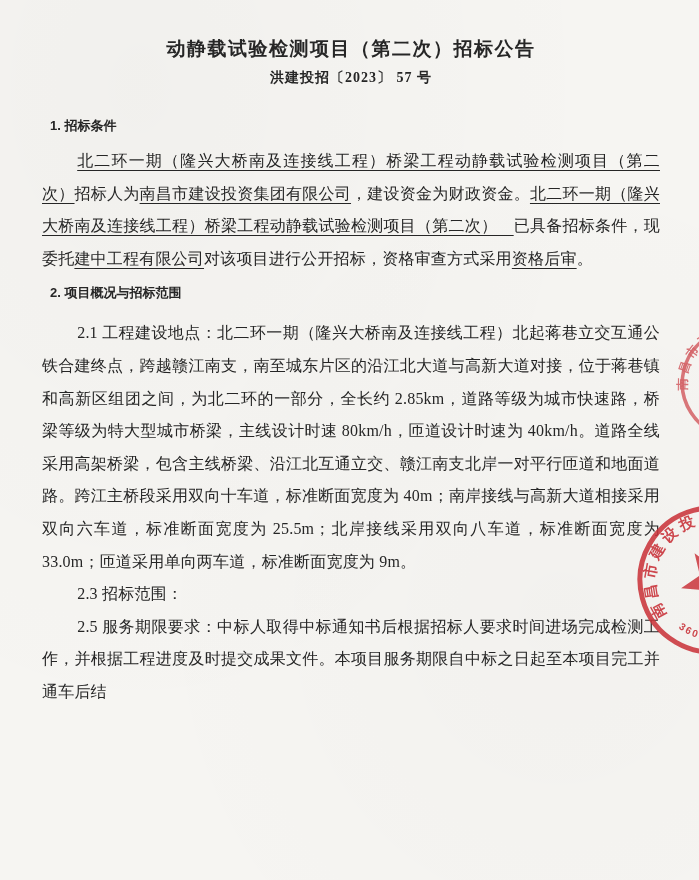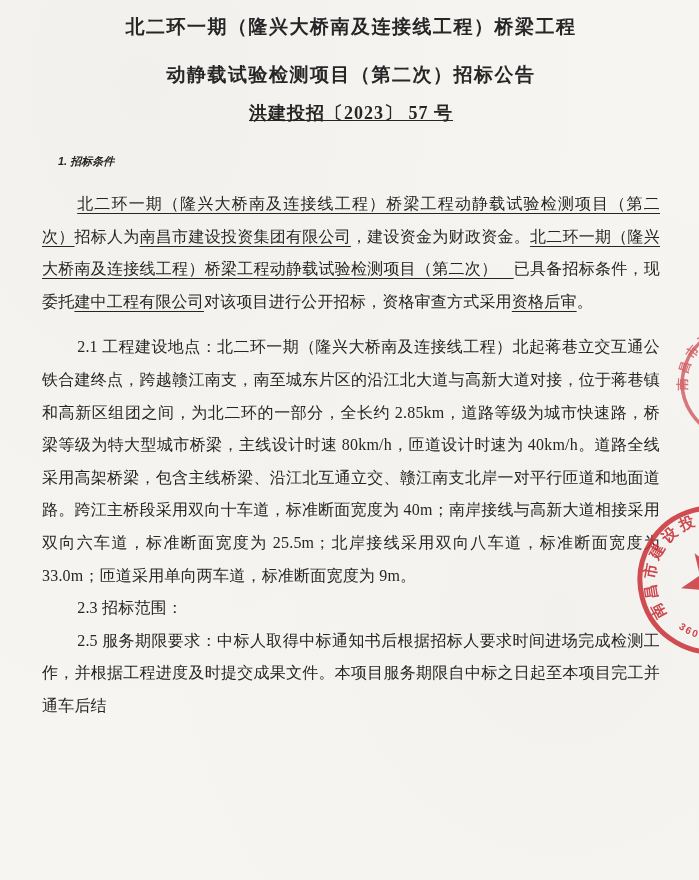--- a/index.html
+++ b/index.html
@@ -32,33 +32,31 @@
     font-weight:bold;
     font-size:19px;
     line-height:26px;
     letter-spacing:1.5px;
     margin:0;
   }
   .doc-title.line2{margin-top:22px;}
   .doc-number{
     text-align:center;
     font-weight:bold;
-    font-size:18px;
+    font-size:14px;
     line-height:24px;
     letter-spacing:1px;
-    margin-top:13px;
-    text-decoration:underline;
+    margin-top:4px;
   }
   .sec-heading{
     font-family:"Liberation Sans","DejaVu Sans",sans-serif;
     font-weight:bold;
-    font-size:11px;
+    font-size:13px;
     line-height:22px;
-    margin:16px;
-    font-style:italic;
+    margin:8px;
   }
   .sec-heading.h1{margin-top:25px;}
   .sec-heading.h2{margin-top:7px;}
   .body-para{
     font-size:16px;
     line-height:32.6px;
     text-align:justify;
     text-indent:2.2em;
     margin:0;
     letter-spacing:0.2px;
@@ -90,27 +88,27 @@
     fill:var(--seal-color);
     opacity:0.85;
   }
   .stamp.faded{opacity:0.75;}
 </style>
 </head>
 <body>
 
 <div class="page">
 
-  <h1 class="doc-title line1">北二环一期（隆兴大桥南及连接线工程）桥梁工程</h1>
   <h1 class="doc-title line2">动静载试验检测项目（第二次）招标公告</h1>
   <div class="doc-number">洪建投招〔2023〕 57 号</div>
 
   <h2 class="sec-heading h1">1. 招标条件</h2>
   <p class="body-para first" id="sec1-para"><span class="u">北二环一期（隆兴大桥南及连接线工程）桥梁工程动静载试验检测项目（第二次）</span><span>招标人为</span><span class="u">南昌市建设投资集团有限公司</span><span>，建设资金为财政资金。</span><span class="u">北二环一期（隆兴大桥南及连接线工程）桥梁工程动静载试验检测项目（第二次）　</span><span>已具备招标条件，现委托</span><span class="u">建中工程有限公司</span><span>对该项目进行公开招标，资格审查方式采用</span><span class="u">资格后审</span><span>。</span></p>
 
+  <h2 class="sec-heading h2">2. 项目概况与招标范围</h2>
   <div id="sec2-paras">
       <p class="body-para">2.1 工程建设地点：北二环一期（隆兴大桥南及连接线工程）北起蒋巷立交互通公铁合建终点，跨越赣江南支，南至城东片区的沿江北大道与高新大道对接，位于蒋巷镇和高新区组团之间，为北二环的一部分，全长约 2.85km，道路等级为城市快速路，桥梁等级为特大型城市桥梁，主线设计时速 80km/h，匝道设计时速为 40km/h。道路全线采用高架桥梁，包含主线桥梁、沿江北互通立交、赣江南支北岸一对平行匝道和地面道路。跨江主桥段采用双向十车道，标准断面宽度为 40m；南岸接线与高新大道相接采用双向六车道，标准断面宽度为 25.5m；北岸接线采用双向八车道，标准断面宽度为 33.0m；匝道采用单向两车道，标准断面宽度为 9m。</p>
       <p class="body-para">2.3 招标范围：</p>
       <p class="body-para">2.5 服务期限要求：中标人取得中标通知书后根据招标人要求时间进场完成检测工作，并根据工程进度及时提交成果文件。本项目服务期限自中标之日起至本项目完工并通车后结</p>
     </div>
 
   <svg class="stamp faded" style="left:662px;top:308px;transform:rotate(12deg);" width="150" height="150" viewBox="0 0 170 170">
     <circle class="stamp-ring" cx="85" cy="85" r="62" stroke-width="4"></circle>
     <path id="arc-top-1" d="M 33.3,109.1 A 57 57 0 1 1 136.7,109.1" fill="none"></path>
     <text class="stamp-text" font-size="14" letter-spacing="4">

